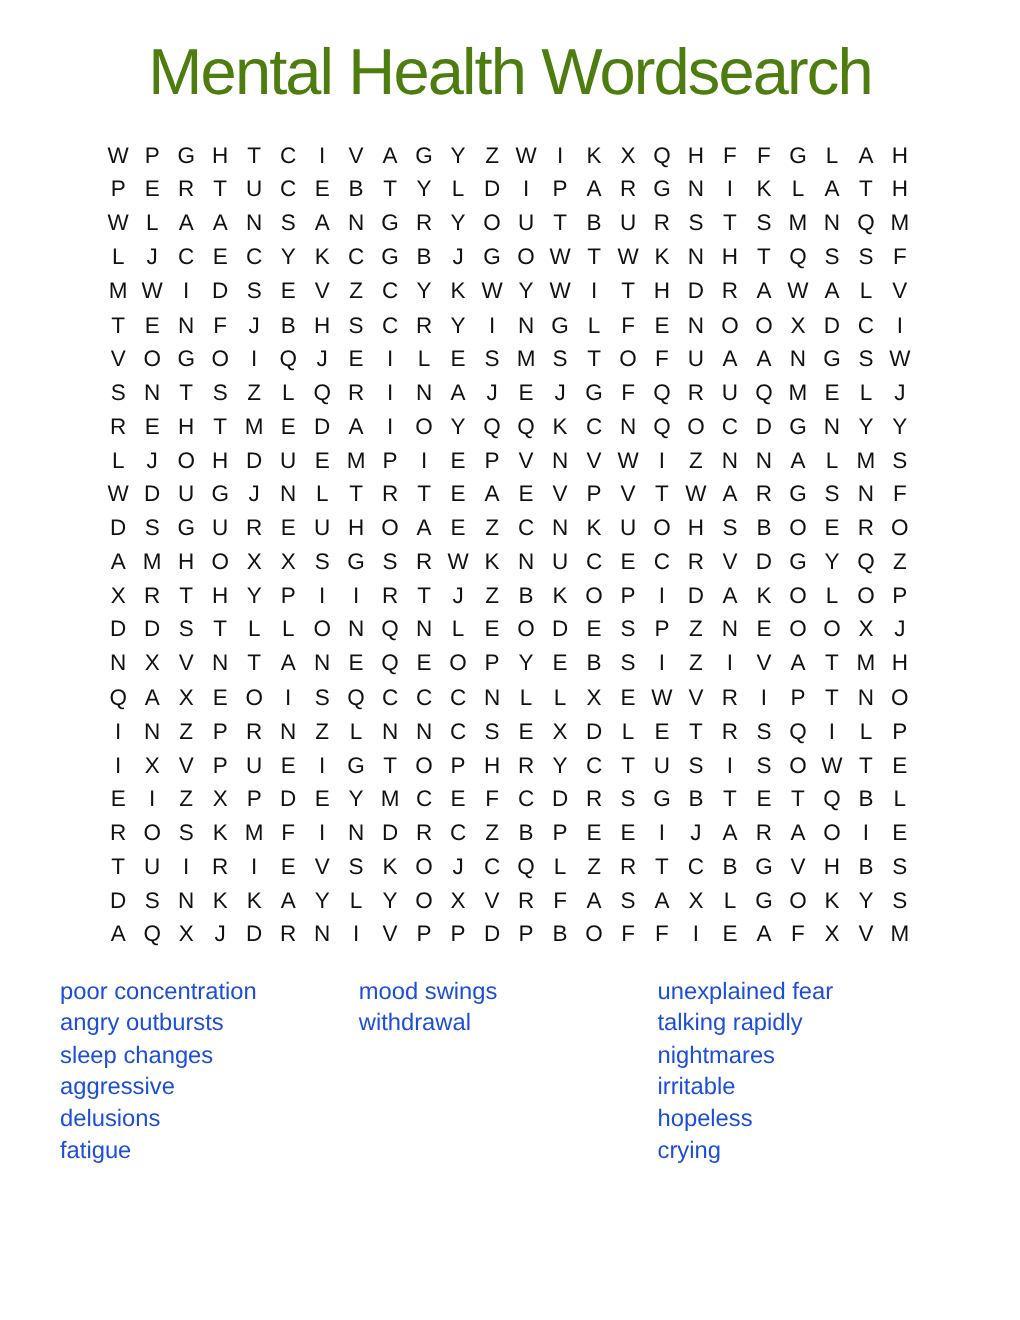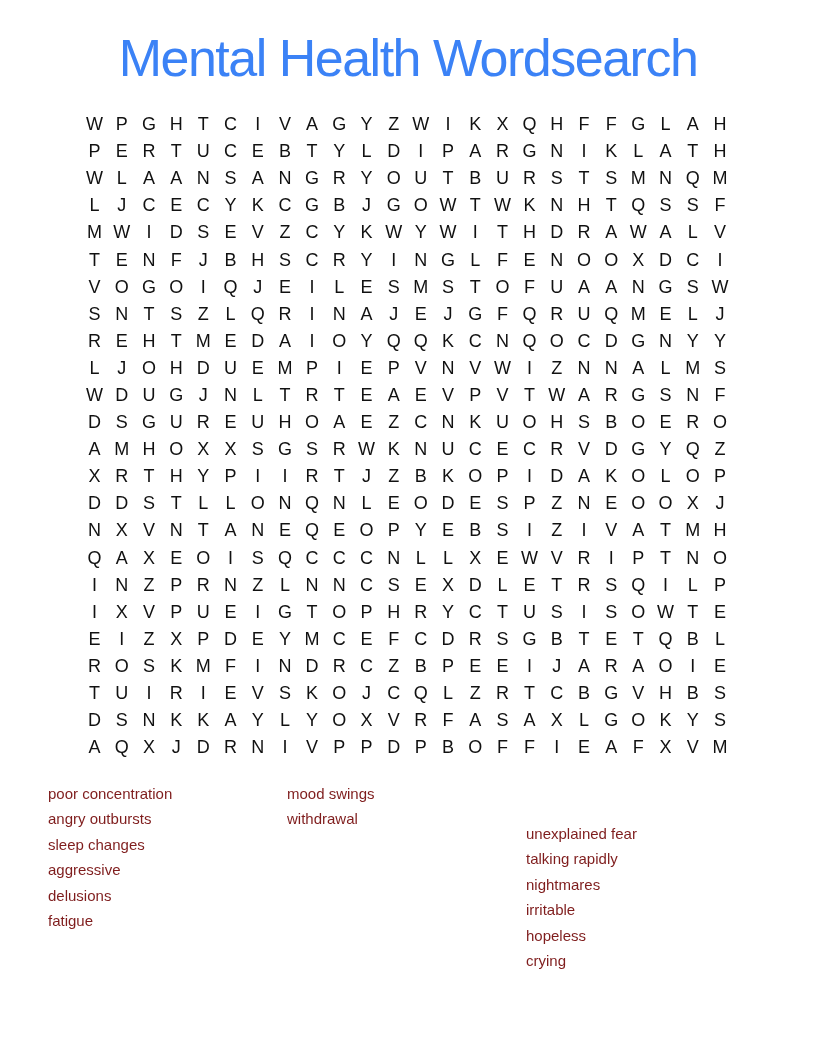--- a/index.html
+++ b/index.html
@@ -24,21 +24,21 @@
     position: absolute;
     top: 28px;
     left: 0;
     width: 816px;
     margin: 0;
     text-align: center;
     font-size: 52px;
     font-weight: 500;
     letter-spacing: -1.5px;
     line-height: 60px;
-    color: #3b82f6;
+    color: #4d7c0f;
     white-space: nowrap;
   }
   .grid {
     position: absolute;
     left: 81px;
     top: 111px;
     display: grid;
     grid-template-columns: repeat(24, 27.2px);
     grid-auto-rows: 27.1px;
   }
@@ -55,26 +55,25 @@
     left: 48px;
     top: 781px;
     display: flex;
     align-items: flex-start;
   }
   .word-col {
     width: 239px;
   }
   .word-col:last-child {
     width: auto;
-    margin-top: 40px;
   }
   .word {
-    font-size: 15px;
+    font-size: 19px;
     line-height: 25.4px;
-    color: #7f1d1d;
+    color: #1d4ed8;
     white-space: nowrap;
   }
 </style>
 </head>
 <body>
 
 <div class="page">
   <h1 class="title">Mental Health Wordsearch</h1>
   <div class="grid" id="grid">
       <span class="cell">W</span>

